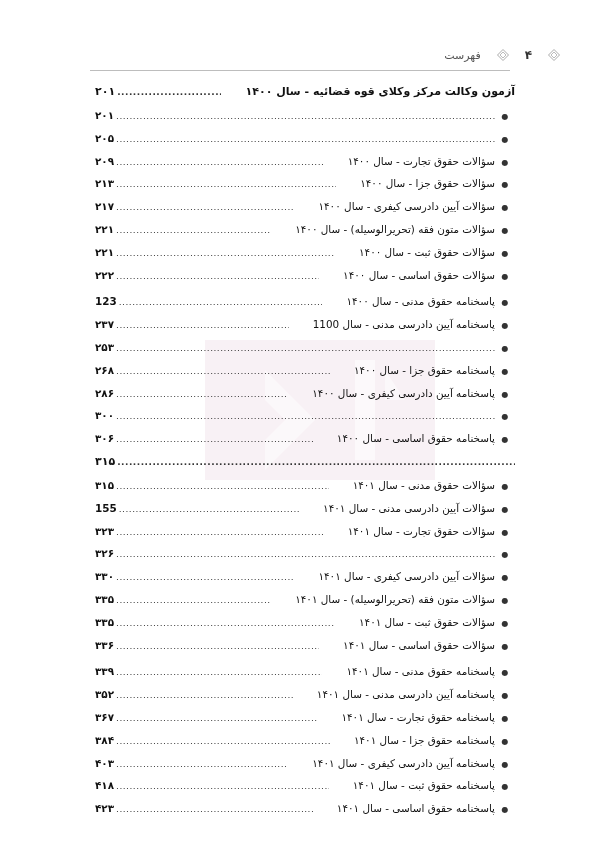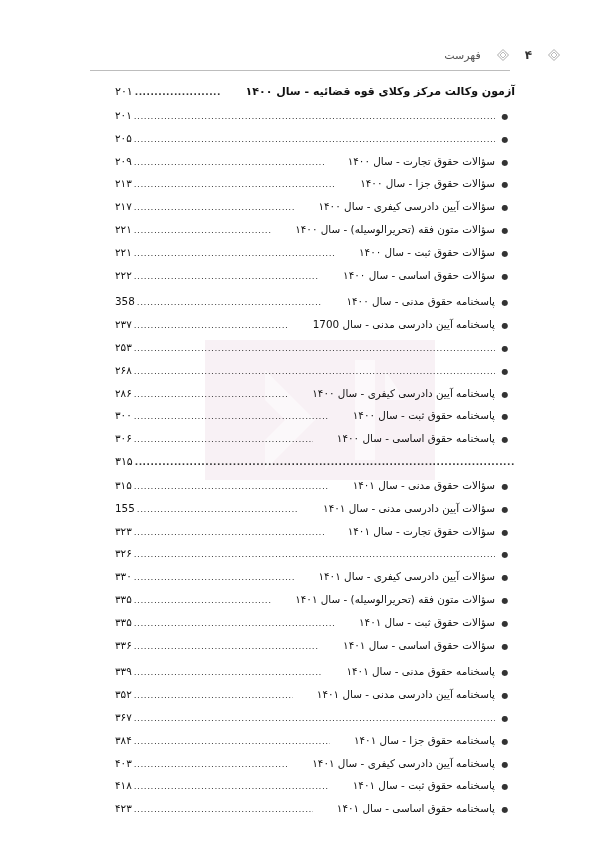--- a/index.html
+++ b/index.html
@@ -18,21 +18,21 @@
 
   .toc { position:absolute; left:95px; top:80px; width:420px; direction:rtl; }
   .row { position:relative; height:22.8px; display:flex; align-items:baseline;
          font-size:10.4px; line-height:22.8px; }
   .row.section { font-weight:bold; font-size:11px; height:24px; line-height:24px; }
   .row .bullet { width:20px; flex:0 0 20px; text-align:center; font-size:8px; color:#333; }
   .row .title { white-space:nowrap; flex:0 0 auto;margin-left:24px; }
   .row .leader { flex:1 1 auto; overflow:hidden; white-space:nowrap; color:#333;
                  letter-spacing:0.5px; direction:ltr; text-align:right; font-size:9px; }
   .row .leader::before { content:"................................................................................................................................................................"; }
-  .row .num { flex:0 0 auto; font-weight:normal; padding-right:2px; direction:rtl;margin-left:20px; }
+  .row .num { flex:0 0 auto; font-weight:bold; padding-right:2px; direction:rtl; }
   .gap { height:4px; }
 </style>
 </head>
 <body>
 
 <div class="page">
 
   <div class="running-head">
     <span class="diamond">
       <svg width="12" height="12" viewBox="0 0 12 12">
@@ -112,47 +112,47 @@
         <span class="bullet">●</span>
         <span class="title">سؤالات حقوق اساسی - سال ۱۴۰۰</span>
         <span class="leader"></span>
         <span class="num">۲۲۲</span>
       </div>
     <div class="gap"></div>
     <div class="row">
         <span class="bullet">●</span>
         <span class="title">پاسخنامه حقوق مدنی - سال ۱۴۰۰</span>
         <span class="leader"></span>
-        <span class="num">358</span>
-      </div>
-    <div class="row">
-        <span class="bullet">●</span>
-        <span class="title">پاسخنامه آیین دادرسی مدنی - سال 1700</span>
+        <span class="num">123</span>
+      </div>
+    <div class="row">
+        <span class="bullet">●</span>
+        <span class="title">پاسخنامه آیین دادرسی مدنی - سال 1100</span>
         <span class="leader"></span>
         <span class="num">۲۳۷</span>
       </div>
     <div class="row">
         <span class="bullet">●</span>
         <span class="leader"></span>
         <span class="num">۲۵۳</span>
       </div>
     <div class="row">
         <span class="bullet">●</span>
+        <span class="title">پاسخنامه حقوق جزا - سال ۱۴۰۰</span>
         <span class="leader"></span>
         <span class="num">۲۶۸</span>
       </div>
     <div class="row">
         <span class="bullet">●</span>
         <span class="title">پاسخنامه آیین دادرسی کیفری - سال ۱۴۰۰</span>
         <span class="leader"></span>
         <span class="num">۲۸۶</span>
       </div>
     <div class="row">
         <span class="bullet">●</span>
-        <span class="title">پاسخنامه حقوق ثبت - سال ۱۴۰۰</span>
         <span class="leader"></span>
         <span class="num">۳۰۰</span>
       </div>
     <div class="row">
         <span class="bullet">●</span>
         <span class="title">پاسخنامه حقوق اساسی - سال ۱۴۰۰</span>
         <span class="leader"></span>
         <span class="num">۳۰۶</span>
       </div>
 
@@ -216,20 +216,21 @@
         <span class="num">۳۳۹</span>
       </div>
     <div class="row">
         <span class="bullet">●</span>
         <span class="title">پاسخنامه آیین دادرسی مدنی - سال ۱۴۰۱</span>
         <span class="leader"></span>
         <span class="num">۳۵۲</span>
       </div>
     <div class="row">
         <span class="bullet">●</span>
+        <span class="title">پاسخنامه حقوق تجارت - سال ۱۴۰۱</span>
         <span class="leader"></span>
         <span class="num">۳۶۷</span>
       </div>
     <div class="row">
         <span class="bullet">●</span>
         <span class="title">پاسخنامه حقوق جزا - سال ۱۴۰۱</span>
         <span class="leader"></span>
         <span class="num">۳۸۴</span>
       </div>
     <div class="row">

